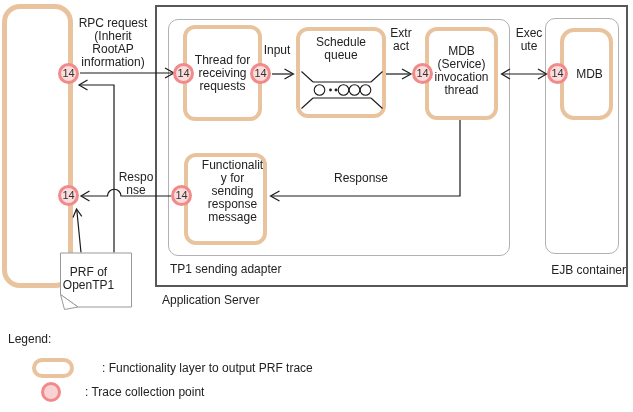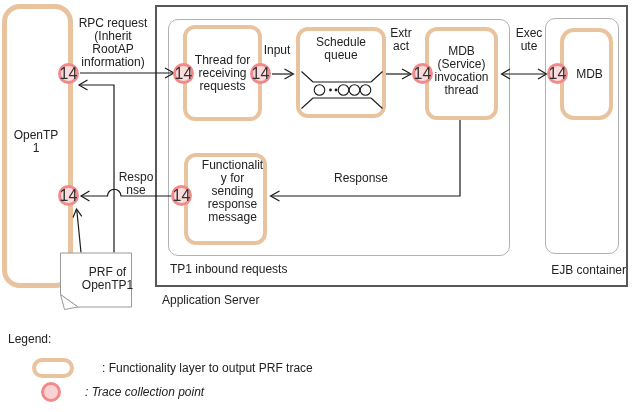--- a/index.html
+++ b/index.html
@@ -24,21 +24,21 @@
     position:absolute;border:2px solid #58585a;box-sizing:border-box;background:transparent;
   }
   .container-light{
     position:absolute;border:1px solid #b1b1b4;border-radius:10px;box-sizing:border-box;background:transparent;
   }
   
   .trace{
     position:absolute;width:21px;height:21px;box-sizing:border-box;
     border:3px solid #f18b8b;border-radius:50%;background:#fcdcdc;
     display:flex;align-items:center;justify-content:center;
-    font-size:16px;line-height:11px;color:#333;z-index:5;
+    font-size:11px;line-height:11px;color:#333;z-index:5;
   }
   .z1{z-index:1}.z2{z-index:2}.z4{z-index:4}
   svg{position:absolute;left:0;top:0;z-index:3;}
   .legend-pill{
     position:absolute;width:42px;height:20px;box-sizing:border-box;
     border:4px solid #e9c39d;border-radius:10px;background:#ffffff;
   }
   .legend-circle{
     position:absolute;width:20px;height:20px;box-sizing:border-box;
     border:3px solid #f18b8b;border-radius:50%;background:#f9d3d3;
@@ -109,54 +109,52 @@
         <path d="M371 98 L382.5 108.5"></path>
       <circle cx="319.5" cy="90" r="5.3" fill="#ffffff"></circle>
       <circle cx="330.5" cy="90" r="1.4" fill="#1a1a1a" stroke="none"></circle>
       <circle cx="336" cy="90" r="1.4" fill="#1a1a1a" stroke="none"></circle>
       <circle cx="343.5" cy="90" r="5.3" fill="#ffffff"></circle>
       <circle cx="354.5" cy="90" r="5.3" fill="#ffffff"></circle>
       <circle cx="365.5" cy="90" r="5.3" fill="#ffffff"></circle>
     </g>
   </svg>
 
-  <div class="abs t z4" style="left:6px;top:129px;width:60px;">OpenTP
-1</div>
   <div class="abs t z4" style="left:296px;top:36px;width:90px;">Schedule
 queue</div>
   <div class="abs t z4" style="left:183px;top:54px;width:79px;">Thread for
 receiving
 requests</div>
   <div class="abs t z4" style="left:425px;top:45px;width:73px;">MDB
 (Service)
 invocation
 thread</div>
   <div class="abs t z4" style="left:566px;top:68px;width:47px;">MDB</div>
   <div class="abs t z4" style="left:191px;top:159px;width:83px;">Functionalit
 y for
 sending
 response
 message</div>
-  <div class="abs t z4" style="left:71px;top:266px;width:73px;text-align:center;">PRF of
+  <div class="abs t z4" style="left:52px;top:266px;width:73px;text-align:center;">PRF of
 OpenTP1</div>
 
   <div class="abs t z4" style="left:71px;top:9px;width:84px;margin-top:8px;">RPC request
 (Inherit
 RootAP
 information)</div>
   <div class="abs t z4" style="left:259px;top:44px;width:36px;">Input</div>
   <div class="abs t z4" style="left:386px;top:27px;width:30px;">Extr
 act</div>
   <div class="abs t z4" style="left:513px;top:27px;width:32px;">Exec
 ute</div>
   <div class="abs t z4" style="left:329px;top:172px;width:64px;">Response</div>
   <div class="abs t z4" style="left:116px;top:171px;width:40px;">Respo
 nse</div>
 
-  <div class="abs t t-left z4" style="left:170px;top:263px;width:150px;">TP1 inbound requests</div>
+  <div class="abs t t-left z4" style="left:170px;top:263px;width:150px;">TP1 sending adapter</div>
   <div class="abs t t-right z4" style="left:540px;top:264px;width:86px;">EJB container</div>
   <div class="abs t t-left z4" style="left:162px;top:294px;width:140px;">Application Server</div>
 
   <div class="trace" style="left:58px;top:63px;">
     <span>14</span>
     </div>
   <div class="trace" style="left:58px;top:185px;">
     <span>14</span>
     </div>
   <div class="trace" style="left:173px;top:63px;">
@@ -172,15 +170,15 @@
     <span>14</span>
     </div>
   <div class="trace" style="left:171px;top:185px;">
     <span>14</span>
     </div>
 
   <div class="abs t t-left z4" style="left:8px;top:333px;">Legend:</div>
   <div class="legend-pill z2" style="left:32px;top:358px;"></div>
   <div class="abs t t-left z4" style="left:102px;top:362px;">: Functionality layer to output PRF trace</div>
   <div class="legend-circle z2" style="left:41px;top:382px;"></div>
-  <div class="abs t t-left z4" style="left:85px;top:386px;font-style:italic;">: Trace collection point</div>
+  <div class="abs t t-left z4" style="left:85px;top:386px;">: Trace collection point</div>
 
 </div>
 
 </body></html>

